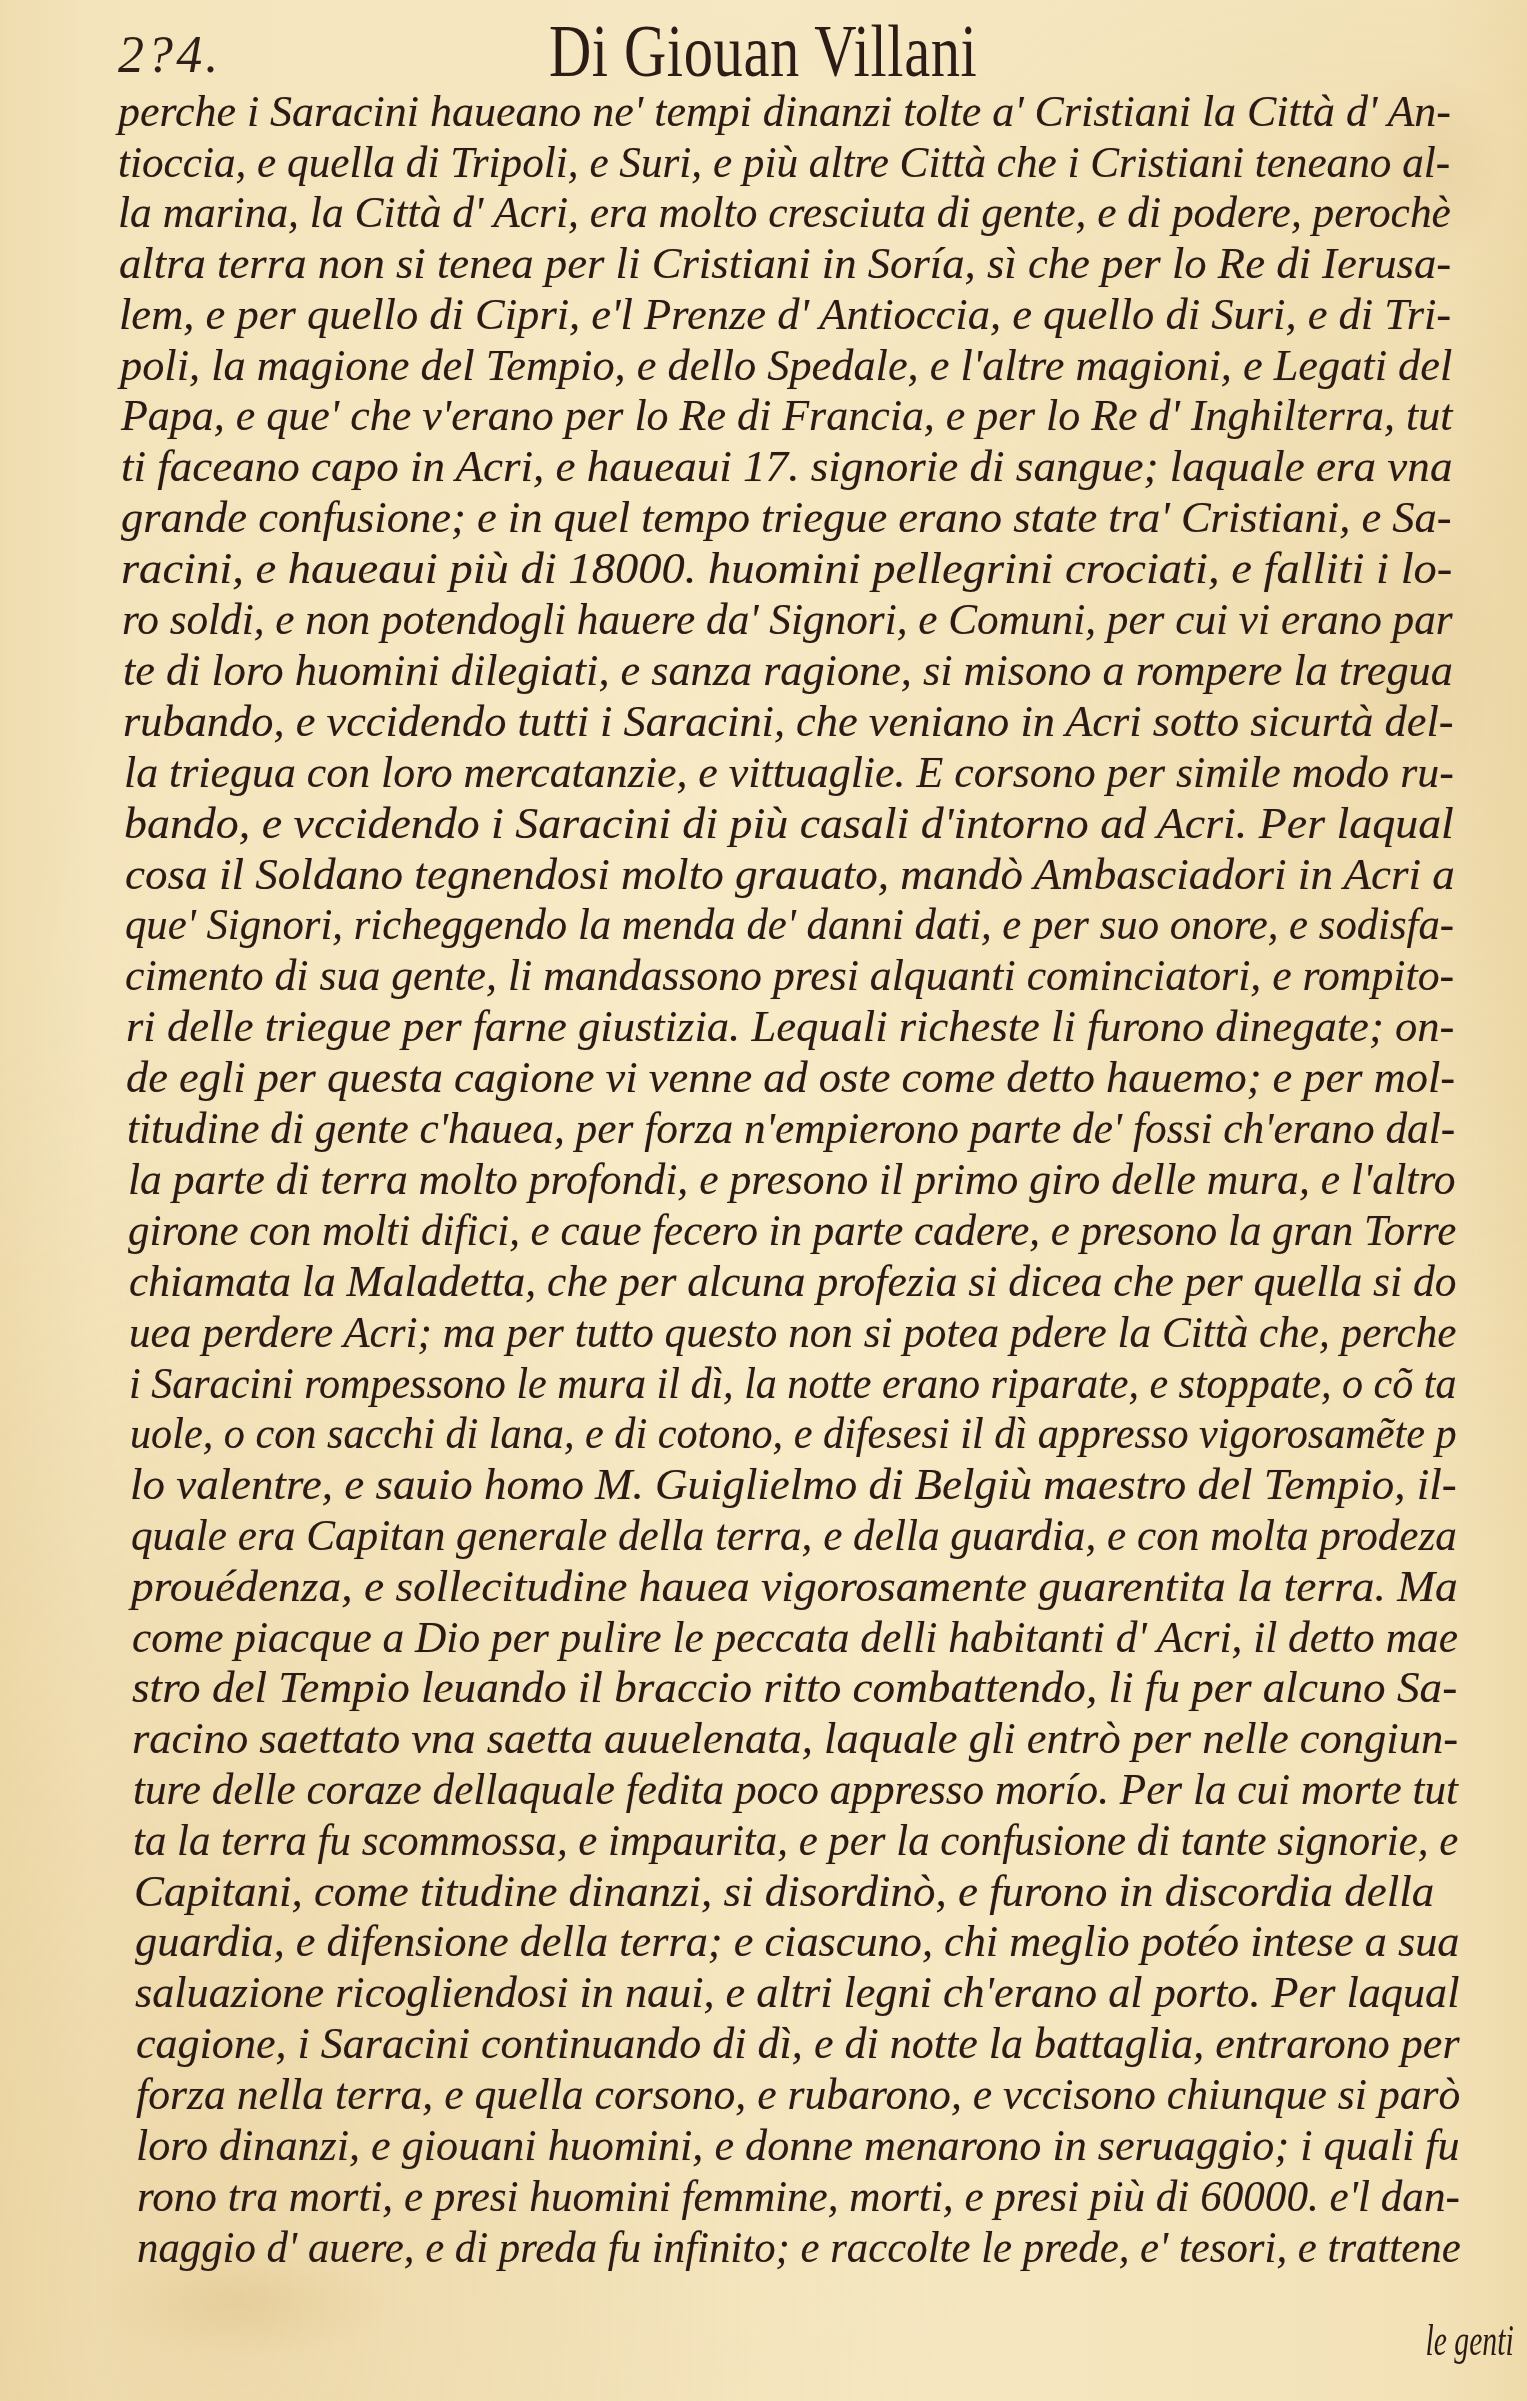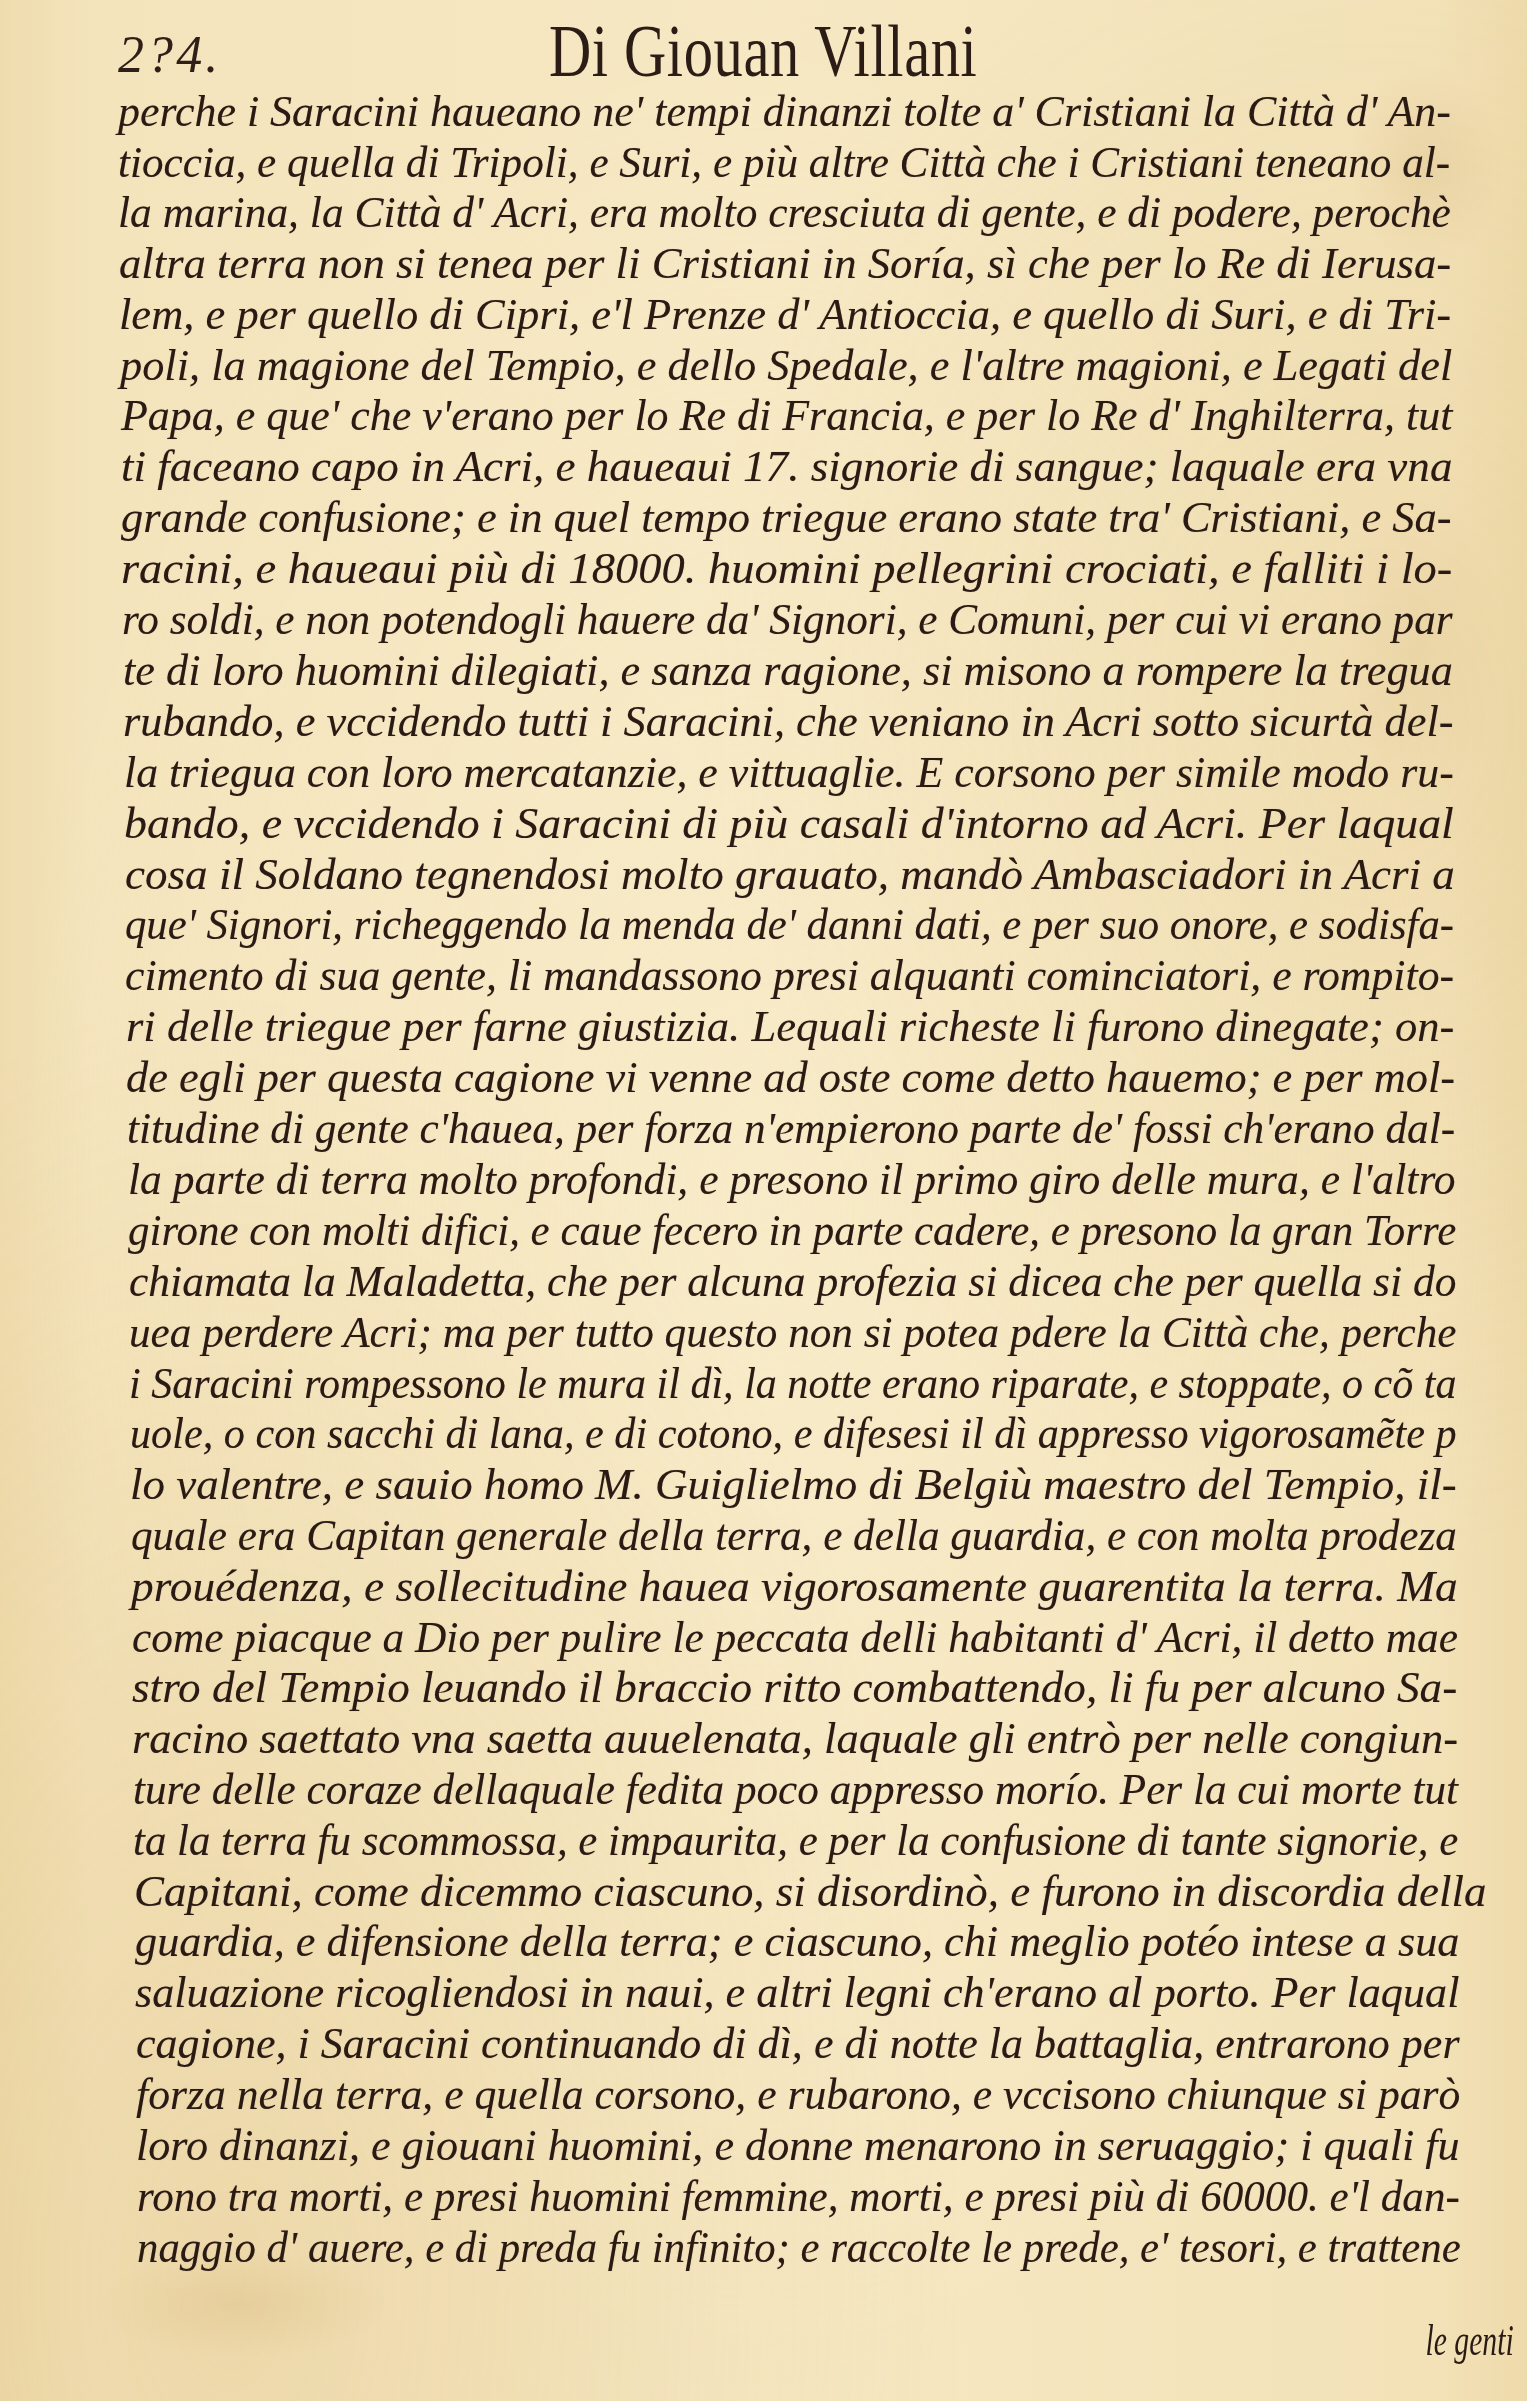--- a/index.html
+++ b/index.html
@@ -126,21 +126,21 @@
       <div class="line" style="left: 129px; top: 1361px; transform: scaleX(0.9344);">i Saracini rompessono le mura il dì, la notte erano riparate, e stoppate, o cõ ta</div>
       <div class="line" style="left: 130px; top: 1411px; transform: scaleX(0.9383);">uole, o con sacchi di lana, e di cotono, e difesesi il dì appresso vigorosamẽte p</div>
       <div class="line" style="left: 130px; top: 1462px; transform: scaleX(0.9986);">lo valentre, e sauio homo M. Guiglielmo di Belgiù maestro del Tempio, il-</div>
       <div class="line" style="left: 131px; top: 1513px; transform: scaleX(0.9598);">quale era Capitan generale della terra, e della guardia, e con molta prodeza</div>
       <div class="line" style="left: 131px; top: 1564px; transform: scaleX(1.0091);">prouédenza, e sollecitudine hauea vigorosamente guarentita la terra. Ma</div>
       <div class="line" style="left: 132px; top: 1615px; transform: scaleX(0.9639);">come piacque a Dio per pulire le peccata delli habitanti d' Acri, il detto mae</div>
       <div class="line" style="left: 132px; top: 1665px; transform: scaleX(1.0037);">stro del Tempio leuando il braccio ritto combattendo, li fu per alcuno Sa-</div>
       <div class="line" style="left: 132px; top: 1716px; transform: scaleX(0.9888);">racino saettato vna saetta auuelenata, laquale gli entrò per nelle congiun-</div>
       <div class="line" style="left: 133px; top: 1767px; transform: scaleX(0.9601);">ture delle coraze dellaquale fedita poco appresso morío. Per la cui morte tut</div>
       <div class="line" style="left: 133px; top: 1818px; transform: scaleX(0.9526);">ta la terra fu scommossa, e impaurita, e per la confusione di tante signorie, e</div>
-      <div class="line" style="left: 134px; top: 1869px; transform: scaleX(0.9992);">Capitani, come dicemmo ciascuno, si disordinò, e furono in discordia della</div>
+      <div class="line" style="left: 134px; top: 1869px; transform: scaleX(0.9992);">Capitani, come titudine dinanzi, si disordinò, e furono in discordia della</div>
       <div class="line" style="left: 135px; top: 1919px; transform: scaleX(0.9843);">guardia, e difensione della terra; e ciascuno, chi meglio potéo intese a sua</div>
       <div class="line" style="left: 135px; top: 1970px; transform: scaleX(0.9823);">saluazione ricogliendosi in naui, e altri legni ch'erano al porto. Per laqual</div>
       <div class="line" style="left: 136px; top: 2021px; transform: scaleX(0.979);">cagione, i Saracini continuando di dì, e di notte la battaglia, entrarono per</div>
       <div class="line" style="left: 136px; top: 2072px; transform: scaleX(0.9707);">forza nella terra, e quella corsono, e rubarono, e vccisono chiunque si parò</div>
       <div class="line" style="left: 136px; top: 2123px; transform: scaleX(0.9811);">loro dinanzi, e giouani huomini, e donne menarono in seruaggio; i quali fu</div>
       <div class="line" style="left: 137px; top: 2174px; transform: scaleX(0.9589);">rono tra morti, e presi huomini femmine, morti, e presi più di 60000. e'l dan-</div>
       <div class="line" style="left: 137px; top: 2225px; transform: scaleX(0.9513);">naggio d' auere, e di preda fu infinito; e raccolte le prede, e' tesori, e trattene</div>
     </div>
 
   <span class="catchword">le genti</span>

